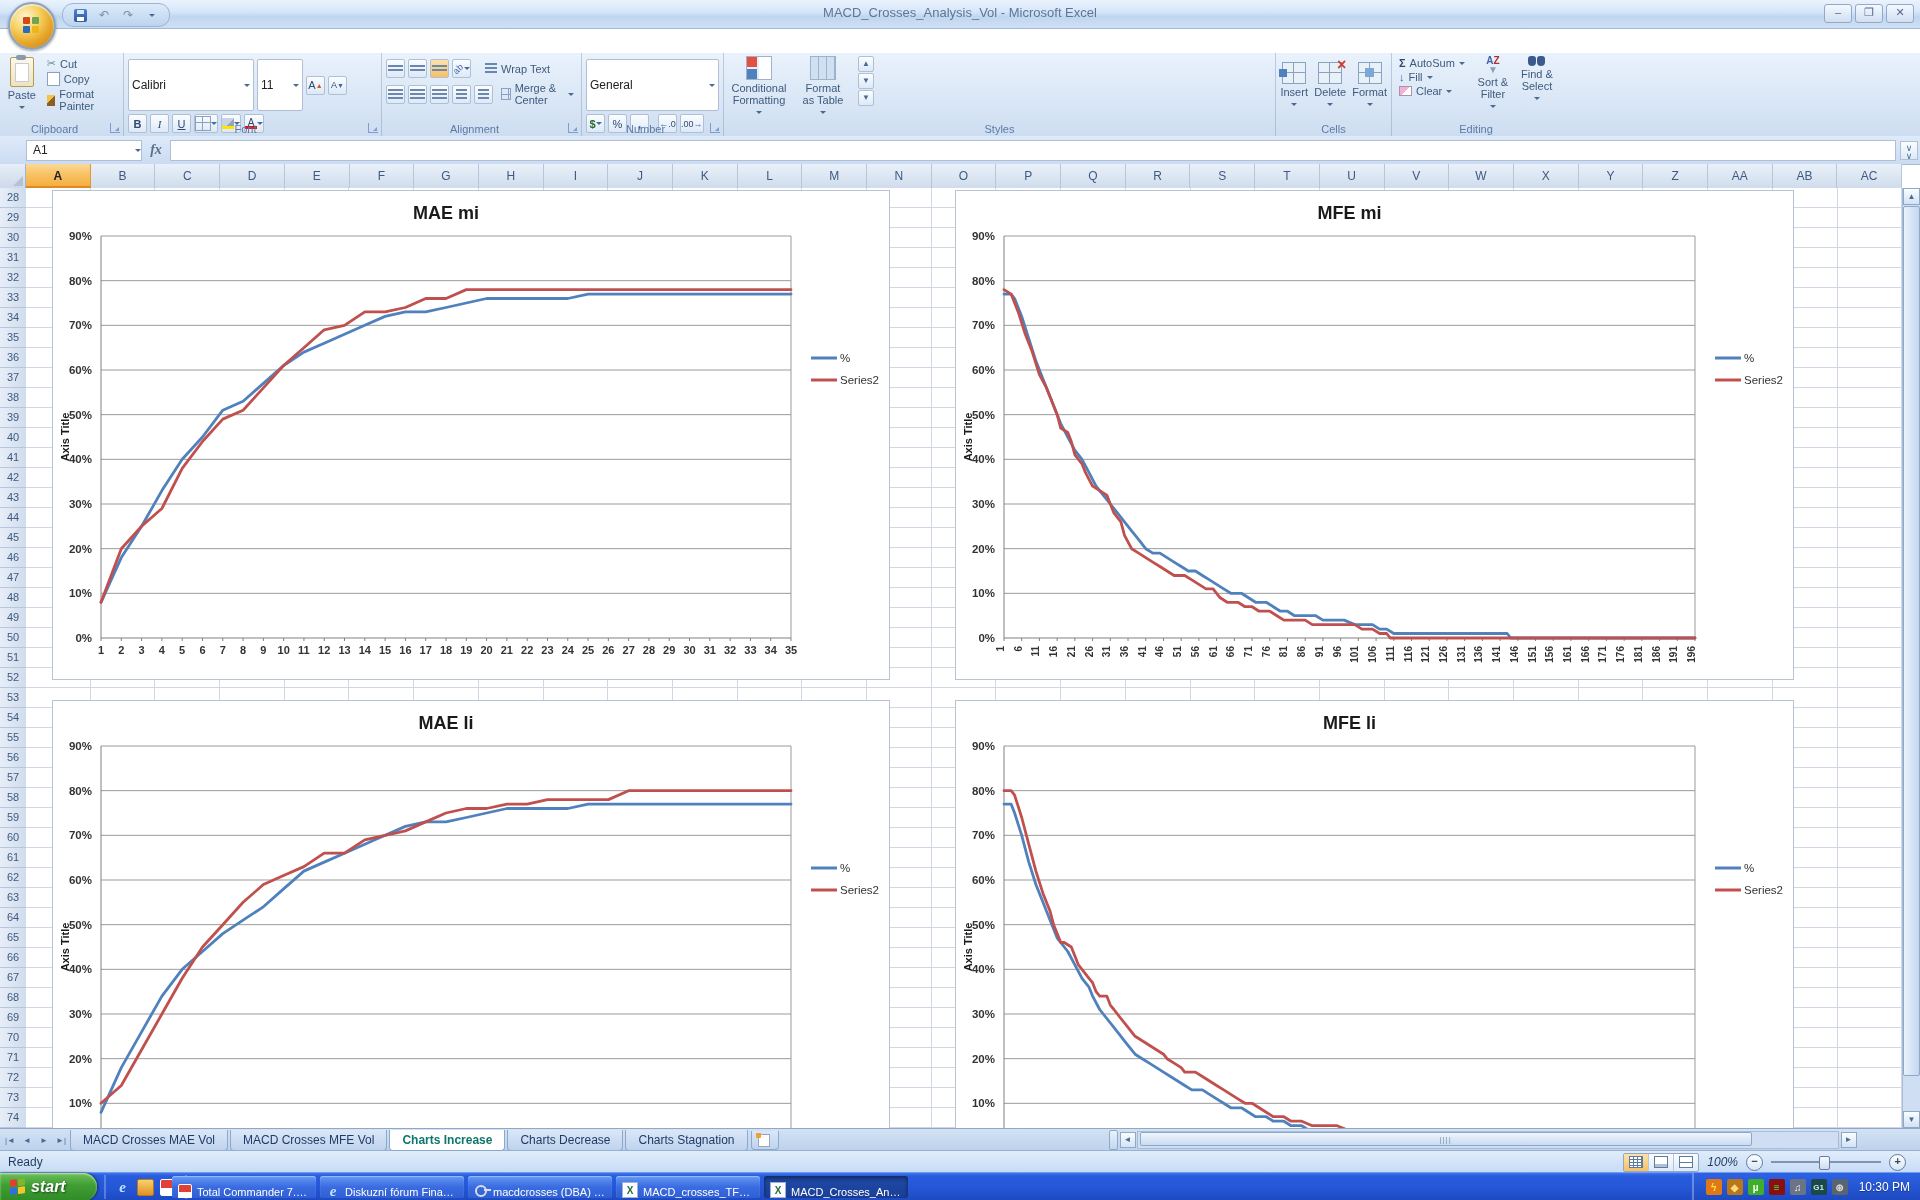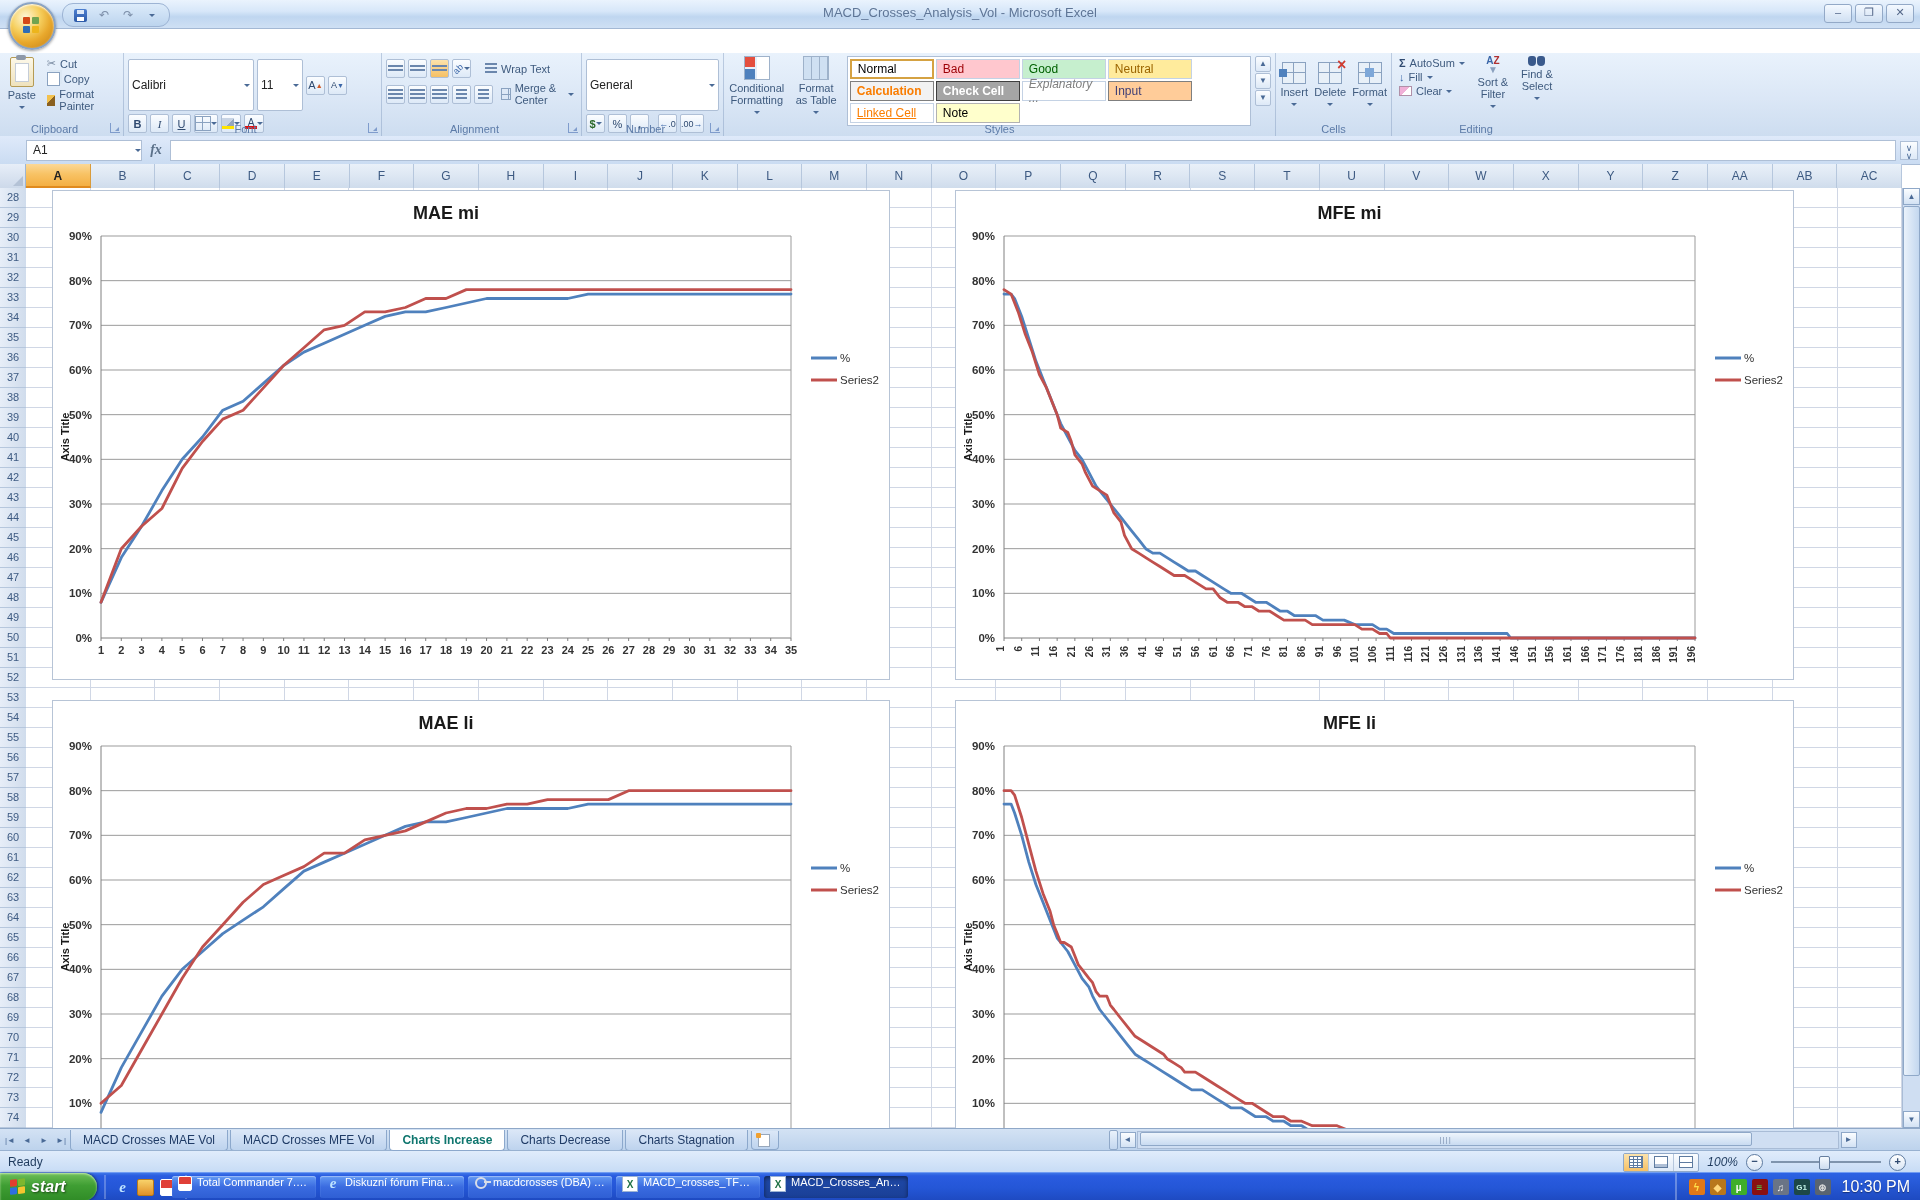--- a/index.html
+++ b/index.html
@@ -152,37 +152,37 @@
     background:linear-gradient(#3f76e8 0%,#2a5ce0 10%,#2456d6 55%,#1d49c0 100%);border-top:1px solid #6f9bf2;}
   #start-btn{position:absolute;left:0;top:0;width:97px;height:28px;border-radius:0 14px 14px 0;
     background:linear-gradient(#6fbf5a 0%,#3f9e33 45%,#2f8b26 100%);box-shadow:inset 0 1px 2px #bfe8a8,1px 0 3px rgba(0,0,0,.5);
     display:flex;align-items:center;gap:5px;padding-left:10px;box-sizing:border-box;}
   #start-label{color:#fff;font-weight:bold;font-style:italic;font-size:16px;text-shadow:1px 1px 2px rgba(0,0,0,.5);}
   .flag{width:16px;height:16px;display:grid;grid-template-columns:7px 7px;grid-template-rows:7px 7px;gap:1px;transform:skewY(-6deg);}
   .flag i{border-radius:1px;}
   #quicklaunch{position:absolute;left:104px;top:2px;height:24px;display:flex;align-items:center;gap:6px;padding:0 8px;
     border-left:2px solid rgba(255,255,255,.25);border-right:2px solid rgba(255,255,255,.25);}
   .ql-icon{width:17px;height:17px;display:flex;align-items:center;justify-content:center;font-size:14px;}
-  .task-btn{position:absolute;top:3px;height:22px;width:144px;border-radius:3px;display:flex;align-items:flex-start;gap:5px;
+  .task-btn{position:absolute;top:3px;height:22px;width:144px;border-radius:3px;display:flex;align-items:flex-end;gap:5px;
     background:linear-gradient(#639af4 0%,#3a6be0 50%,#2f5fd4 100%);box-shadow:inset 0 1px 1px #9dbcf8;
     color:#fff;font-size:11px;padding:0 6px;box-sizing:border-box;white-space:nowrap;overflow:hidden;}
   .task-btn.active{background:linear-gradient(#1f49a8,#1a3f96);box-shadow:inset 0 2px 4px rgba(0,0,0,.5);}
   .task-label{overflow:hidden;text-overflow:ellipsis;}
   .tk-icon{flex:none;width:14px;height:14px;display:flex;align-items:center;justify-content:center;font-size:11px;}
   .icon-excel{background:#fff;border:1px solid #9db4d4;color:#1e7145;font-weight:bold;font-size:10px;}
   .icon-ie{color:#bfe4ff;font-family:"Liberation Serif",serif;font-style:italic;font-weight:bold;font-size:15px;}
   .icon-tc{background:linear-gradient(#e04038 50%,#fff 50%);border:1px solid #fff;border-radius:2px;}
   .icon-key{border:2px solid #d8dde8;border-radius:50%;width:8px;height:8px;position:relative;}
   .icon-key::after{content:"";position:absolute;left:7px;top:2px;width:7px;height:2px;background:#d8dde8;}
   .icon-outlook{background:linear-gradient(#f8d26a,#e09028);border-radius:2px;width:15px;height:15px;border:1px solid #b87818;}
   #tray{position:absolute;right:0;top:0;height:28px;display:flex;align-items:center;gap:5px;padding:0 10px 0 12px;
     background:linear-gradient(#2d63e4,#1d49c0);border-left:2px solid rgba(255,255,255,.3);}
   .tray-icon{width:16px;height:16px;border-radius:2px;display:flex;align-items:center;justify-content:center;
     font-size:10px;font-weight:bold;}
-  #tray-time{color:#fff;font-size:16px;margin-left:6px;text-shadow:0 1px 1px rgba(0,0,0,.4);}
+  #tray-time{color:#fff;font-size:12px;margin-left:6px;text-shadow:0 1px 1px rgba(0,0,0,.4);}
   
   text{font-family:"Liberation Sans",sans-serif;}
 </style>
 </head>
 <body>
 
 <div id="app">
 
   <div id="titlebar">
     <div id="qat">
@@ -368,32 +368,20 @@
         <div class="bigbtn">
           <span class="ico-cf"></span>
           <span class="two-line" id="cf-label">Conditional<br>Formatting</span>
             <span class="ddarrow"></span>
         </div>
         <div class="bigbtn">
           <span class="ico-fat"></span>
           <span class="two-line" id="fat-label">Format<br>as Table</span>
             <span class="ddarrow"></span>
         </div>
-        <div id="style-gallery" style="display:flex;flex-wrap:wrap;width:432px;background:#fff;border:1px solid #aebfd6;padding:1px;">
-            <div class="style-cell" style="background: rgb(255, 255, 255); color: rgb(0, 0, 0); border: 2px solid rgb(213, 162, 66);">Normal</div>
-            <div class="style-cell" style="background: rgb(255, 199, 206); color: rgb(156, 0, 6);">Bad</div>
-            <div class="style-cell" style="background: rgb(198, 239, 206); color: rgb(0, 97, 0);">Good</div>
-            <div class="style-cell" style="background: rgb(255, 235, 156); color: rgb(156, 101, 0);">Neutral</div>
-            <div class="style-cell" style="background: rgb(242, 242, 242); color: rgb(250, 125, 0); border: 1px solid rgb(127, 127, 127); font-weight: bold;">Calculation</div>
-            <div class="style-cell" style="background: rgb(165, 165, 165); color: rgb(255, 255, 255); border: 1px solid rgb(63, 63, 63); font-weight: bold;">Check Cell</div>
-            <div class="style-cell" style="background: rgb(255, 255, 255); color: rgb(127, 127, 127); font-style: italic;">Explanatory ...</div>
-            <div class="style-cell" style="background: rgb(255, 204, 153); color: rgb(63, 63, 118); border: 1px solid rgb(127, 127, 127);">Input</div>
-            <div class="style-cell" style="background: rgb(255, 255, 255); color: rgb(250, 125, 0); text-decoration: underline;">Linked Cell</div>
-            <div class="style-cell" style="background: rgb(255, 255, 204); color: rgb(0, 0, 0); border: 1px solid rgb(178, 178, 178);">Note</div>
-          </div>
         <div class="gallery-scroll">
           <span class="gscroll-btn">▲</span>
           <span class="gscroll-btn">▼</span>
           <span class="gscroll-btn">▼</span>
         </div>
       </div>
       <div class="glabel" style="right:0">Styles</div>
     </div>
 
     <div class="rgroup" style="width:116px">

